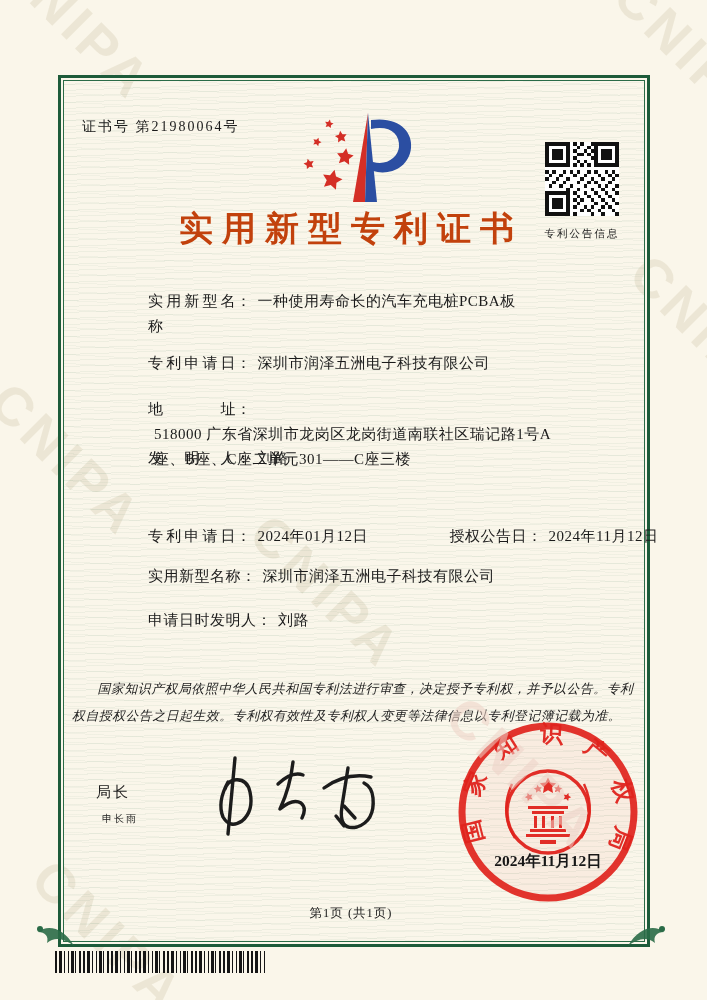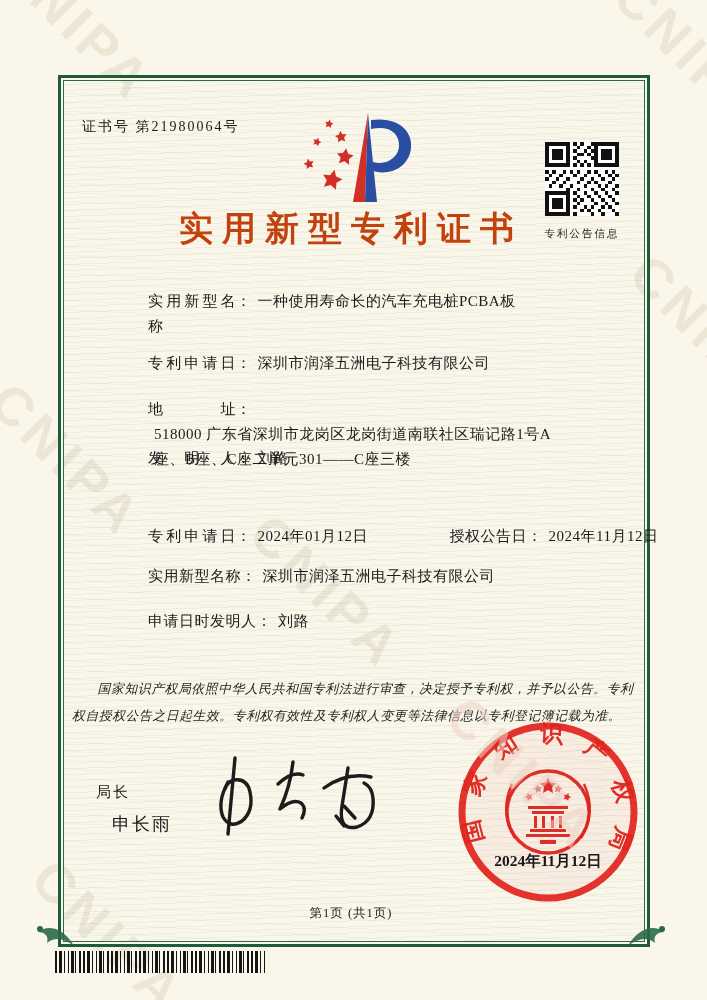--- a/index.html
+++ b/index.html
@@ -38,21 +38,21 @@
   .val { margin-left:6px; }
   .val-block { display:inline-block; width:425px; vertical-align:top; margin-left:6px; }
   .val-fix { display:inline-block; width:192px; vertical-align:top; margin-left:6px; }
   .statement {
     position:absolute; left:72px; top:676px; width:568px; z-index:3;
     font-size:12.8px; font-style:italic; line-height:27px;
     text-indent:2em; letter-spacing:.6px; color:#222;
   }
   .director-role { position:absolute; left:96px; top:783px; font-size:15px; letter-spacing:2px; z-index:3;
     font-family:"Liberation Sans","DejaVu Sans",sans-serif; }
-  .director-name { position:absolute; left:112px; top:812px; font-size:18px; letter-spacing:2px; z-index:3;
+  .director-name { position:absolute; left:102px; top:812px; font-size:10px; letter-spacing:2px; z-index:3;
     font-family:Liberation Sans, sans-serif; }
   .sig { position:absolute; left:198px; top:752px; z-index:4; }
   .seal { position:absolute; left:452px; top:716px; width:192px; height:192px; z-index:5; }
   .footer { position:absolute; left:58px; top:905px; width:586px; text-align:center; font-size:12.5px; letter-spacing:1px; z-index:3; }
   .barcode {
     position:absolute; left:55px; top:951px; width:212px; height:22px; z-index:3;
     background: repeating-linear-gradient(90deg,
       #151515 0 2px, transparent 2px 4px,
       #151515 4px 7px, transparent 7px 9px,
       #151515 9px 10px, transparent 10px 13px,
@@ -143,21 +143,21 @@
 
 
   <div class="f-row" style="top:524px;">
     <span class="lbl">专利申请日</span><span>：</span><span class="val-fix">2024年01月12日</span><span class="lbl-long">授权公告日</span><span>：</span><span class="val">2024年11月12日</span>
   </div>
 
   <div class="f-row" style="top:564px;">
     <span class="lbl-long">实用新型名称</span><span>：</span><span class="val">深圳市润泽五洲电子科技有限公司</span>
   </div>
 
-  <div class="f-row" style="top:609px;">
+  <div class="f-row" style="top:609px;font-family:Liberation Mono, monospace;">
     <span class="lbl-long">申请日时发明人</span><span>：</span><span class="val">刘路</span>
   </div>
 
   <div class="statement">国家知识产权局依照中华人民共和国专利法进行审查，决定授予专利权，并予以公告。专利权自授权公告之日起生效。专利权有效性及专利权人变更等法律信息以专利登记簿记载为准。</div>
 
   <div class="director-role">局长</div>
   <div class="director-name">申长雨</div>
 
   <svg class="sig" width="180" height="92" viewBox="0 0 180 92">
     <g fill="none" stroke="#1c1c1c" stroke-width="3.4" stroke-linecap="round" stroke-linejoin="round">

